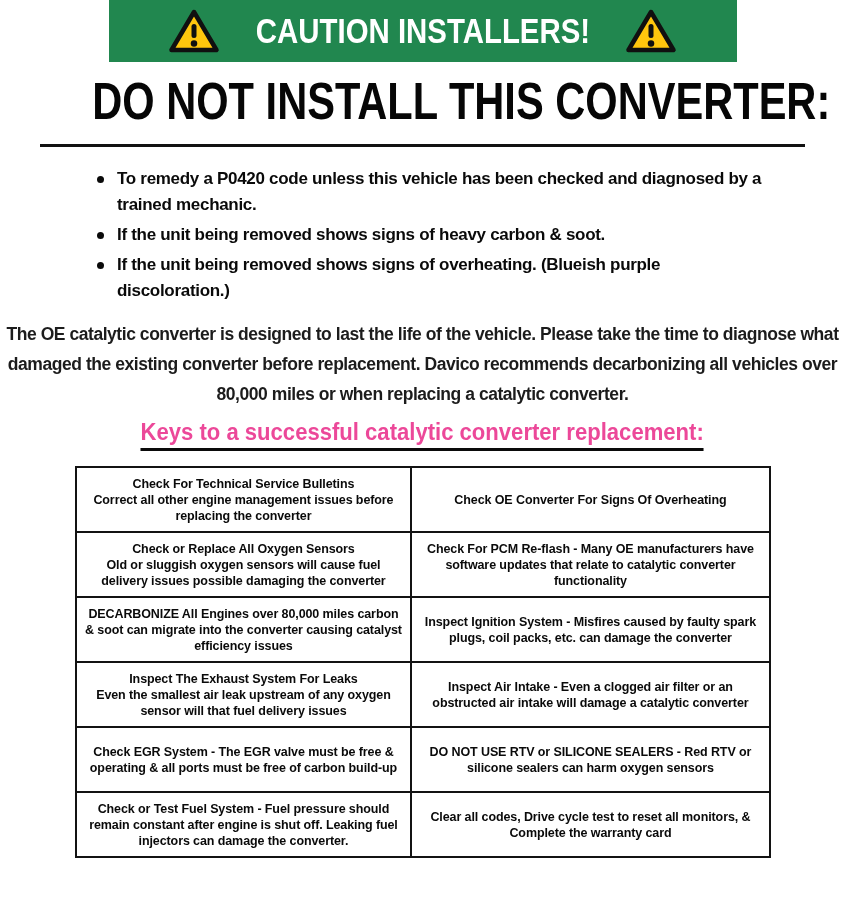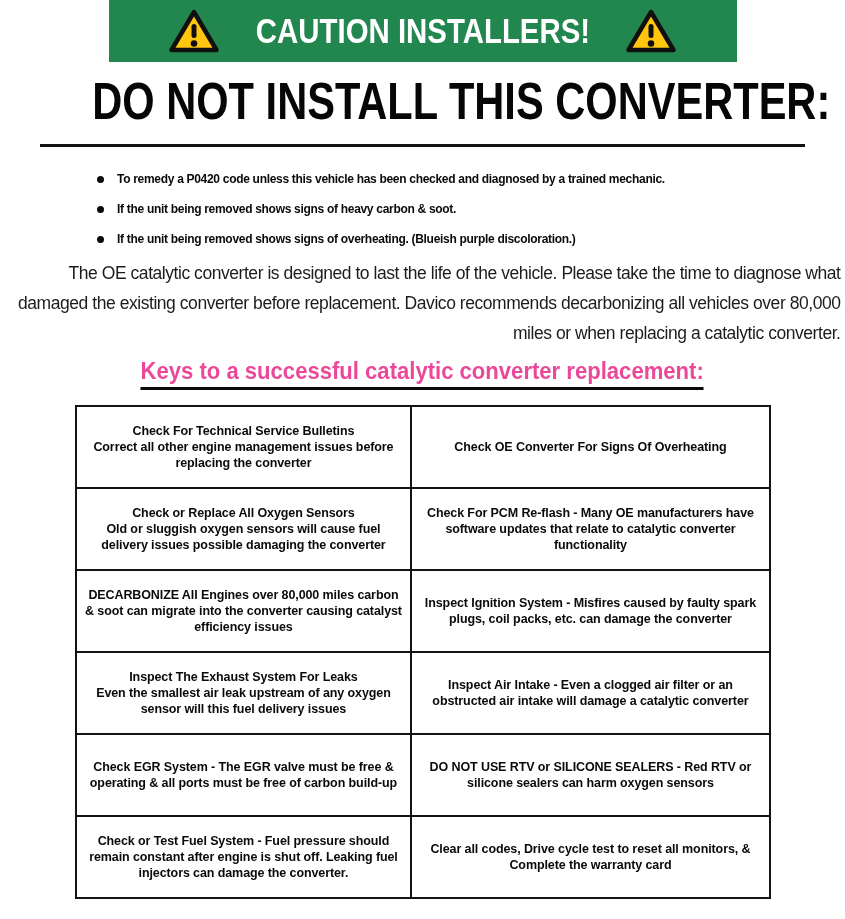--- a/index.html
+++ b/index.html
@@ -62,45 +62,45 @@
 
   
   .warning-list {
     margin: 19px 0 0 95px;
     width: 672px;
     list-style: none;
   }
   .warning-list li {
     position: relative;
     padding-left: 22px;
-    font-size: 12px;
+    font-size: 17px;
     font-weight: 700;
     letter-spacing: -0.3px;
     line-height: 26px;
     margin-bottom: 4px;
     color: #0a0a0a;
   }
   .warning-list li::before {
     content: "";
     position: absolute;
     left: 2px;
     top: 10px;
     width: 7px;
     height: 7px;
     border-radius: 50%;
     background: #0a0a0a;
   }
 
   
   .advisory {
-    margin: 6px auto 0 auto;
+    margin: 15px auto 0 auto;
     max-width: 836px;
-    text-align: right;
+    text-align: center;
     font-size: 17.5px;
-    font-weight: 400;
+    font-weight: 700;
     letter-spacing: -0.45px;
     line-height: 30px;
     color: #1c1c1c;
   }
 
   
   .section-heading {
     margin-top: 9px;
     text-align: center;
     font-size: 24px;
@@ -118,21 +118,21 @@
 
   
   .keys-table {
     margin: 15px auto 0 auto;
     width: 696px;
     border-collapse: collapse;
     table-layout: fixed;
   }
   .keys-table td {
     border: 2.5px solid #131313;
-    height: 82px;
+    height: 65px;
     vertical-align: middle;
     text-align: center;
     padding: 6px 8px;
     font-size: 12.5px;
     font-weight: 700;
     letter-spacing: -0.1px;
     line-height: 16px;
     color: #0a0a0a;
     white-space: pre-line;
   }
@@ -191,21 +191,21 @@
         <td>Check or Replace All Oxygen Sensors
 Old or sluggish oxygen sensors will cause fuel delivery issues possible damaging the converter</td>
         <td>Check For PCM Re-flash - Many OE manufacturers have software updates that relate to catalytic converter functionality</td>
       </tr>
       <tr>
         <td>DECARBONIZE All Engines over 80,000 miles carbon &amp; soot can migrate into the converter causing catalyst efficiency issues</td>
         <td>Inspect Ignition System - Misfires caused by faulty spark plugs, coil packs, etc. can damage the converter</td>
       </tr>
       <tr>
         <td>Inspect The Exhaust System For Leaks
-Even the smallest air leak upstream of any oxygen sensor will this fuel delivery issues</td>
+Even the smallest air leak upstream of any oxygen sensor will that fuel delivery issues</td>
         <td>Inspect Air Intake - Even a clogged air filter or an obstructed air intake will damage a catalytic converter</td>
       </tr>
       <tr>
         <td>Check EGR System - The EGR valve must be free &amp; operating &amp; all ports must be free of carbon build-up</td>
         <td>DO NOT USE RTV or SILICONE SEALERS - Red RTV or silicone sealers can harm oxygen sensors</td>
       </tr>
       <tr>
         <td>Check or Test Fuel System - Fuel pressure should remain constant after engine is shut off.  Leaking fuel injectors can damage the converter.</td>
         <td>Clear all codes,  Drive cycle test to reset all monitors, &amp; Complete the warranty card</td>
       </tr>

